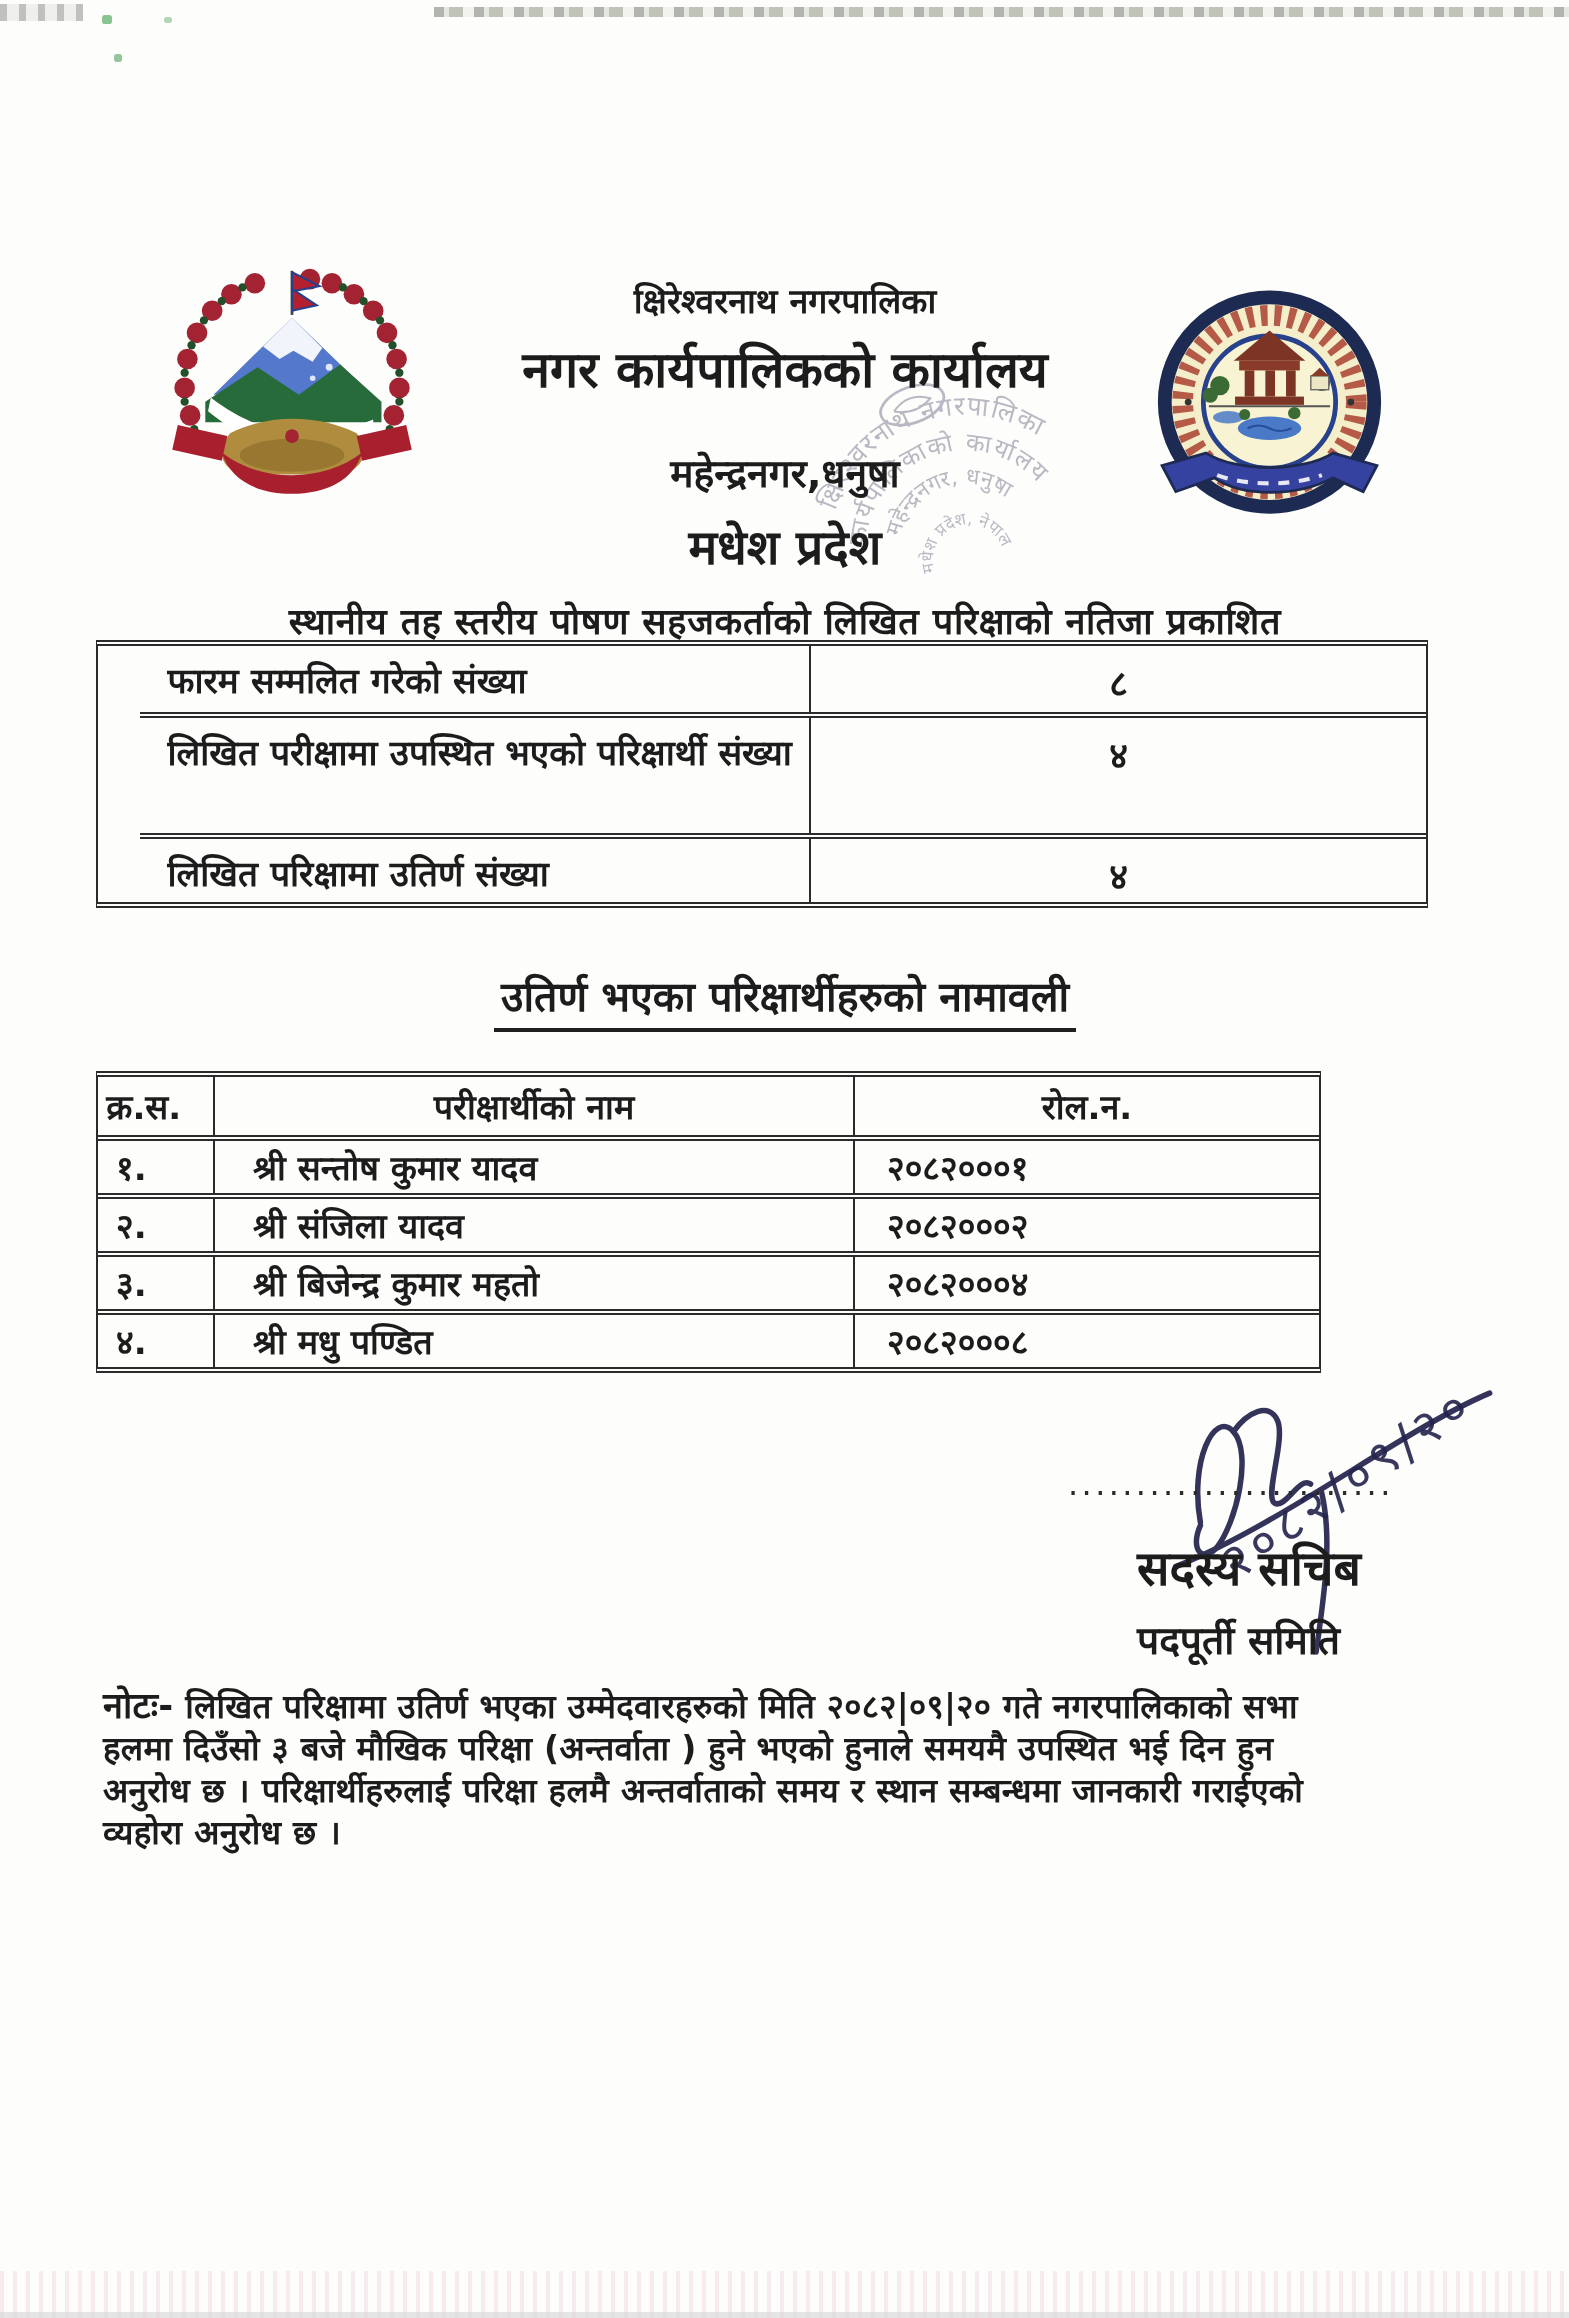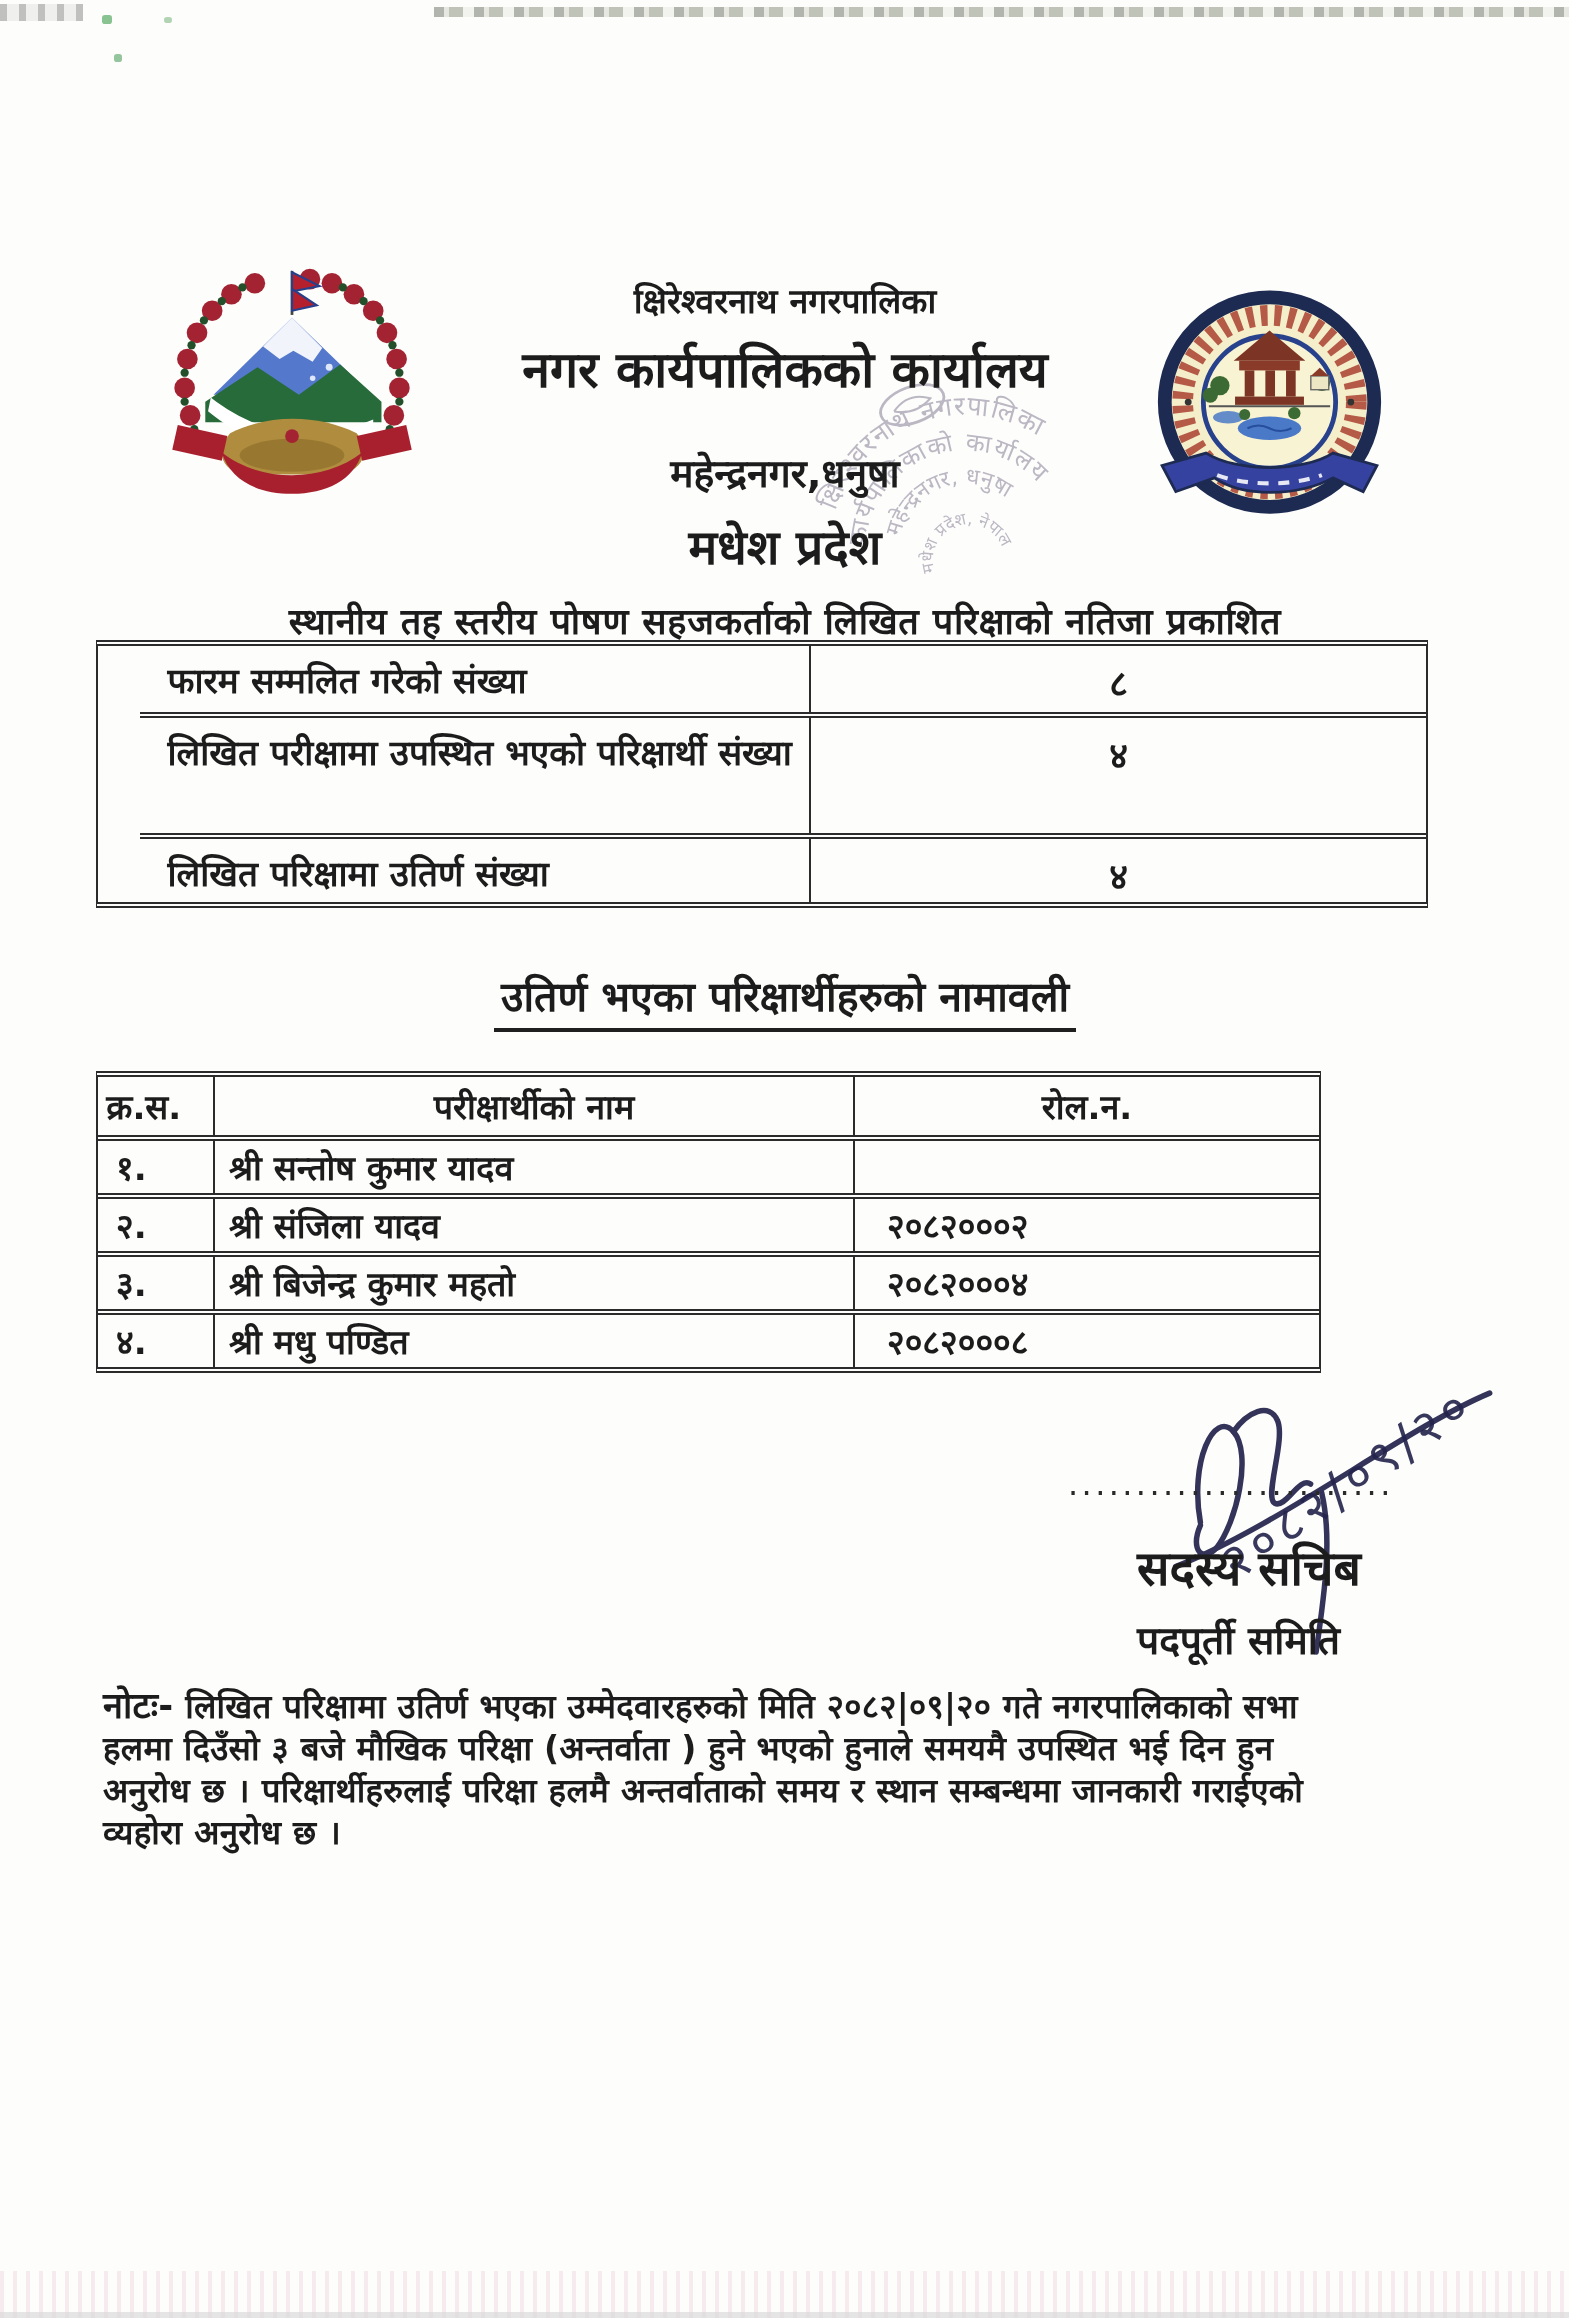--- a/index.html
+++ b/index.html
@@ -66,21 +66,21 @@
   
   .result-table{
     position:absolute; left:96px; top:1071px; width:1225px;
     border-left:2.8px solid #2b2b2b; border-right:2.8px solid #2b2b2b;
     border-top:6.2px double #2b2b2b; border-bottom:6.2px double #2b2b2b;
   }
   .r-row{ display:flex; height:58px; align-items:flex-end; font-size:34px; font-weight:bold; }
   .r-row + .r-row{ border-top:6.2px double #2b2b2b; }
   .r-row > div{ height:100%; display:flex; align-items:center; }
   .c-sn{ width:117px; border-right:2.8px solid #2b2b2b; padding-left:18px; }
-  .c-name{ width:640px; border-right:2.8px solid #2b2b2b; padding-left:14px; }
+  .c-name{ width:640px; border-right:2.8px solid #2b2b2b; padding-left:38px; }
   .c-roll{ flex:1; padding-left:32px;margin-top:23px; }
   .r-head .c-sn{ padding-left:8.3px; }
   .r-head .c-name, .r-head .c-roll{ justify-content:center; padding-left:0; }
 
   
   .sig-svg{ position:absolute; left:1115px; top:1360px; width:427px; height:248px; overflow:visible; }
   .sig-dots{ position:absolute; left:1068px; top:1465px; font-size:32px; letter-spacing:3.4px; color:#2a2a2a; }
   .sig-role{ position:absolute; left:1137px; top:1534px; font-size:48px; font-weight:bold; }
   .sig-committee{ position:absolute; left:1137px; top:1612px; font-size:39px; font-weight:bold; }
 
@@ -232,20 +232,21 @@
 
   <div class="result-table">
     <div class="r-row r-head">
       <div class="c-sn">क्र.स.</div>
       <div class="c-name">परीक्षार्थीको नाम</div>
       <div class="c-roll">रोल.न.</div>
     </div>
     <div class="r-row">
       <div class="c-sn">१.</div>
       <div class="c-name">श्री सन्तोष कुमार यादव</div>
+      <div class="c-roll">२०८२०००१</div>
     </div>
     <div class="r-row">
       <div class="c-sn">२.</div>
       <div class="c-name">श्री संजिला यादव</div>
       <div class="c-roll">२०८२०००२</div>
     </div>
     <div class="r-row">
       <div class="c-sn">३.</div>
       <div class="c-name">श्री बिजेन्द्र कुमार महतो</div>
       <div class="c-roll">२०८२०००४</div>

